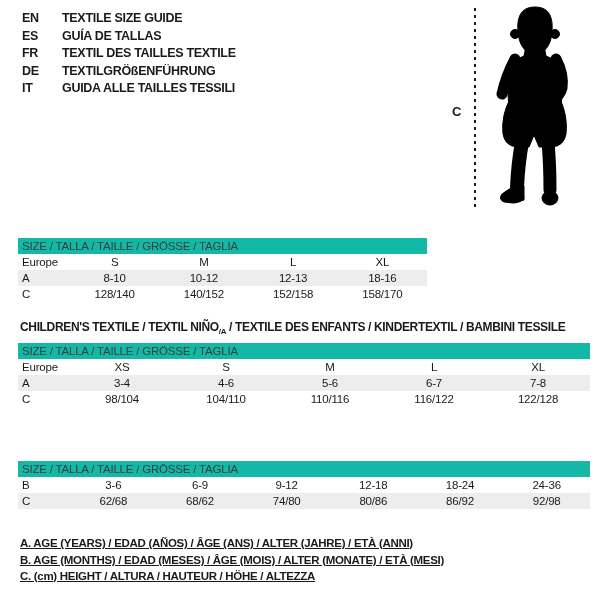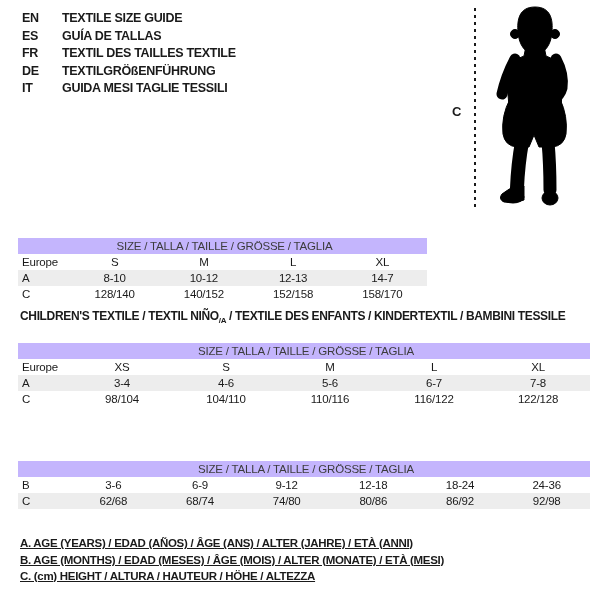--- a/index.html
+++ b/index.html
@@ -22,30 +22,30 @@
     position:absolute;left:24px;top:4px;width:2px;height:200px;
     background:repeating-linear-gradient(to bottom,#1a1a1a 0 3px,transparent 3px 7px);
   }
   .height-label{position:absolute;left:2px;top:100px;font-weight:bold;font-size:13px;}
   .baby-svg{position:absolute;left:34px;top:0px;}
 
   
   .sec-title{position:absolute;left:20px;font-weight:bold;font-size:12px;letter-spacing:-0.35px;white-space:nowrap;}
   .sec-title sub{font-size:8px;}
   #junior-title{top:214px;}
-  #children-title{top:309px;}
+  #children-title{top:320px;}
   #babies-title{top:419px;line-height:15.5px;}
 
   
   table.size-table{position:absolute;border-collapse:collapse;table-layout:fixed;}
   #junior-table{left:18px;top:238px;width:409px;}
   #children-table{left:18px;top:343px;width:572px;}
   #babies-table{left:18px;top:461px;width:572px;}
   th.bar{
-    background:#c4b5fd;color:#3c3c3c;font-weight:normal;text-align:center;
+    background:#14b8a6;color:#3c3c3c;font-weight:normal;text-align:left;
     font-size:11.5px;letter-spacing:-0.2px;height:16px;padding:0 0 0 4px;
   }
   td{font-size:11.5px;letter-spacing:-0.2px;text-align:center;height:16px;padding:0;font-weight:normal;}
   td.lbl{text-align:left;padding-left:4px;}
   col.lblcol{width:52px;}
   tr.alt{background:#ededed;}
 
   
   .notes{position:absolute;left:20px;top:535px;font-weight:bold;font-size:11.5px;line-height:16.5px;letter-spacing:-0.3px;text-decoration:underline;}
 </style>
@@ -66,21 +66,21 @@
     <div class="lang-row">
       <span class="lang-code">FR</span>
       <span class="lang-title">TEXTIL DES TAILLES TEXTILE</span>
     </div>
     <div class="lang-row">
       <span class="lang-code">DE</span>
       <span class="lang-title">TEXTILGRÖßENFÜHRUNG</span>
     </div>
     <div class="lang-row">
       <span class="lang-code">IT</span>
-      <span class="lang-title">GUIDA MESI TAGLIE TESSILI</span>
+      <span class="lang-title">GUIDA ALLE TAILLES TESSILI</span>
     </div>
   </div>
 
   <div class="figure">
     <span class="height-label">C</span>
     <div class="height-line"></div>
     <svg class="baby-svg" width="108" height="205" viewBox="0 0 108 205" xmlns="http://www.w3.org/2000/svg">
       <g fill="#000000" stroke="#000000">
 
         <circle cx="31" cy="30" r="4.5"></circle>
@@ -127,21 +127,21 @@
         <td>S</td>
         <td>M</td>
         <td>L</td>
         <td>XL</td>
       </tr>
       <tr class="alt">
         <td class="lbl">A</td>
         <td>8-10</td>
         <td>10-12</td>
         <td>12-13</td>
-        <td>14-7</td>
+        <td>18-16</td>
       </tr>
       <tr>
         <td class="lbl">C</td>
         <td>128/140</td>
         <td>140/152</td>
         <td>152/158</td>
         <td>158/170</td>
       </tr>
     </tbody>
   </table>
@@ -210,21 +210,21 @@
         <td>3-6</td>
         <td>6-9</td>
         <td>9-12</td>
         <td>12-18</td>
         <td>18-24</td>
         <td>24-36</td>
       </tr>
       <tr class="alt">
         <td class="lbl">C</td>
         <td>62/68</td>
-        <td>68/74</td>
+        <td>68/62</td>
         <td>74/80</td>
         <td>80/86</td>
         <td>86/92</td>
         <td>92/98</td>
       </tr>
     </tbody>
   </table>
 
   <div class="notes">
     <div>A. AGE (YEARS) / EDAD (AÑOS) / ÂGE (ANS) / ALTER (JAHRE) / ETÀ (ANNI)</div>

